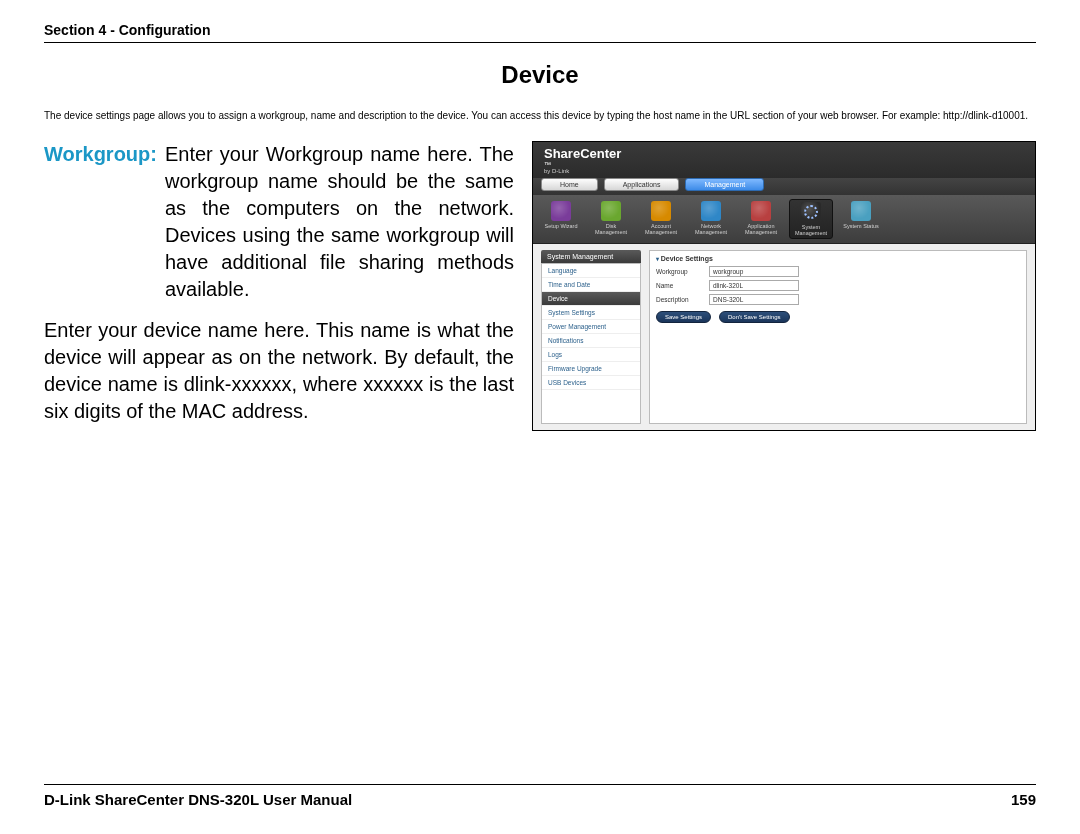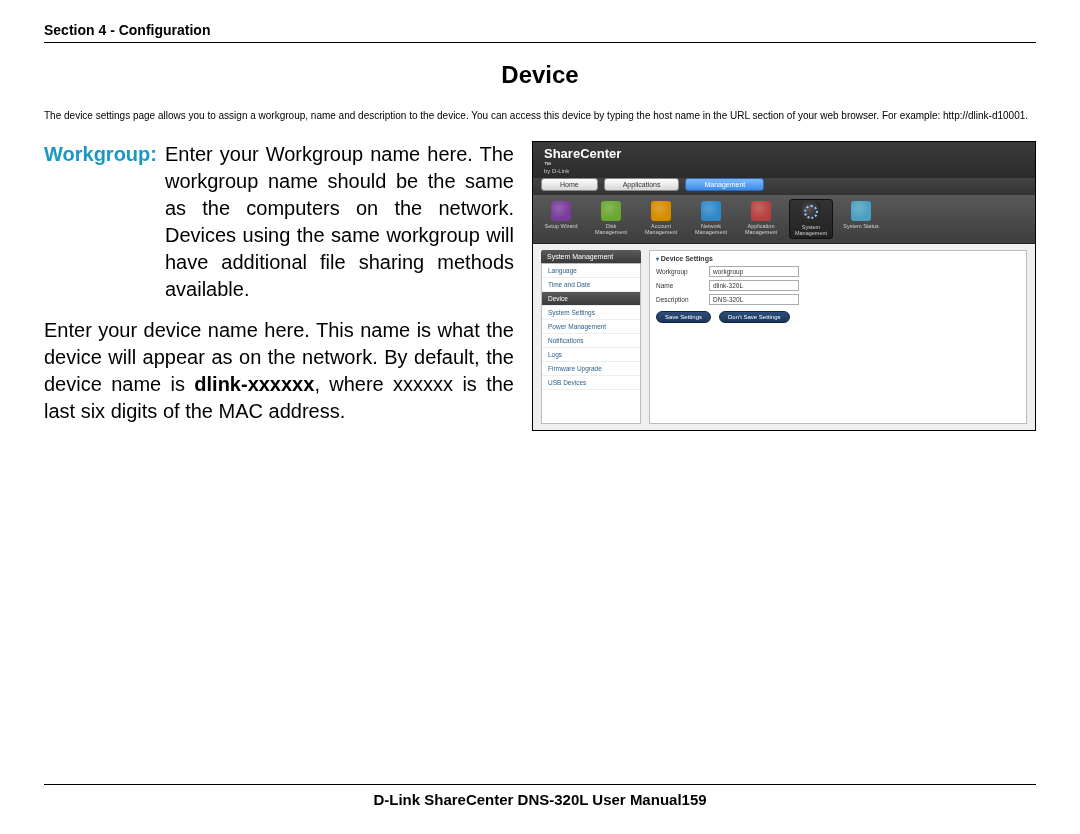--- a/index.html
+++ b/index.html
@@ -29,21 +29,21 @@
     font-size: 10px;
     line-height: 1.35;
     text-align: justify;
     margin-bottom: 18px;
   }
   .content-row { display: flex; gap: 18px; }
   .defs { flex: 0 0 470px; }
   .def-row { display: flex; margin-bottom: 14px; font-size: 20px; line-height: 1.35; }
   .def-label { flex: 0 0 92px; text-align: right; color: #1b97c6; font-weight: 600; padding-right: 8px; }
   .def-text { flex: 1; text-align: justify; }
-  .def-text b { font-weight: 700; margin-top: 28px; }
+  .def-text b { font-weight: 400; margin-top: 28px; }
 
   
   .shot {
     flex: 1;
     border: 1px solid #000;
     height: 290px;
     background: #e9e9e9;
     display: flex;
     flex-direction: column;
     font-size: 7px;
@@ -130,21 +130,21 @@
   .sc-field .inp { border:1px solid #aaa; padding:1px 3px; flex:0 0 90px; background:#fff; color:#333; }
   .sc-btns { display:flex; gap:8px; margin-top:6px; }
   .sc-btn { background: linear-gradient(#2d4f7a,#1a355a); color:#fff; font-size:6px; padding:2px 8px; border-radius:7px; border:1px solid #12243d; }
 
   .footer {
     position: absolute;
     left: 44px; right: 44px; bottom: 26px;
     border-top: 1.5px solid #000;
     padding-top: 6px;
     display: flex;
-    justify-content: center;
+    justify-content: space-between;
     font-weight: 600;
     font-size: 15px;
   }
 </style>
 </head>
 <body>
 
 <div class="header-bar">Section 4 - Configuration</div>
 
 <div class="page-title">Device</div>

